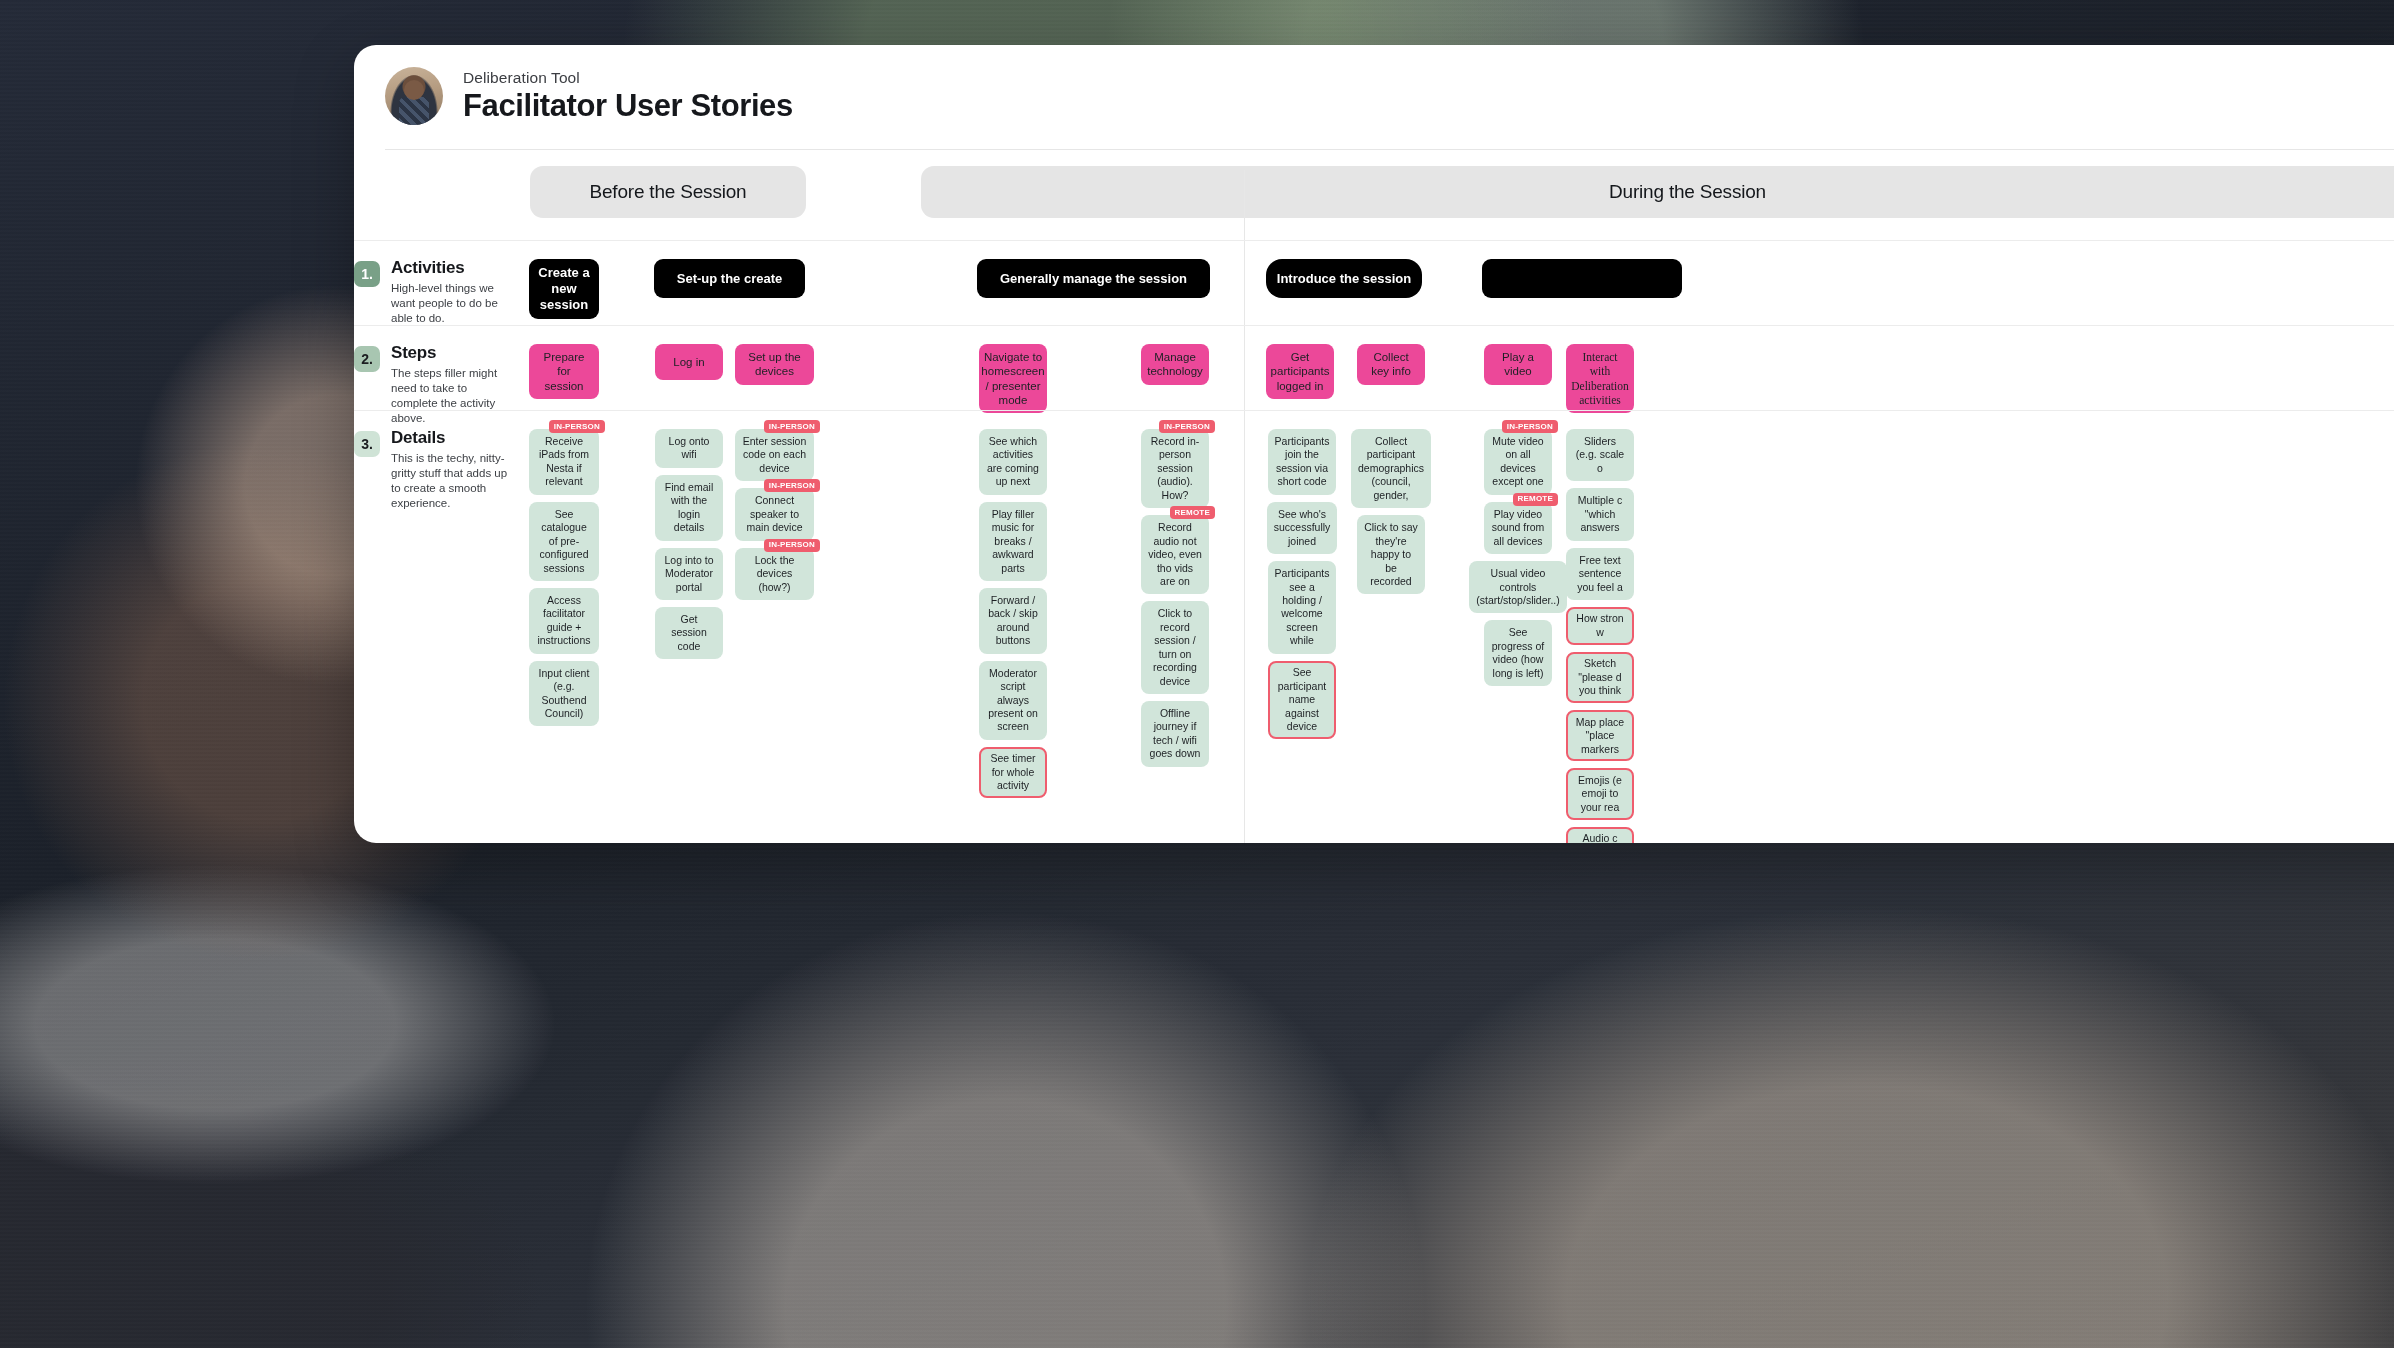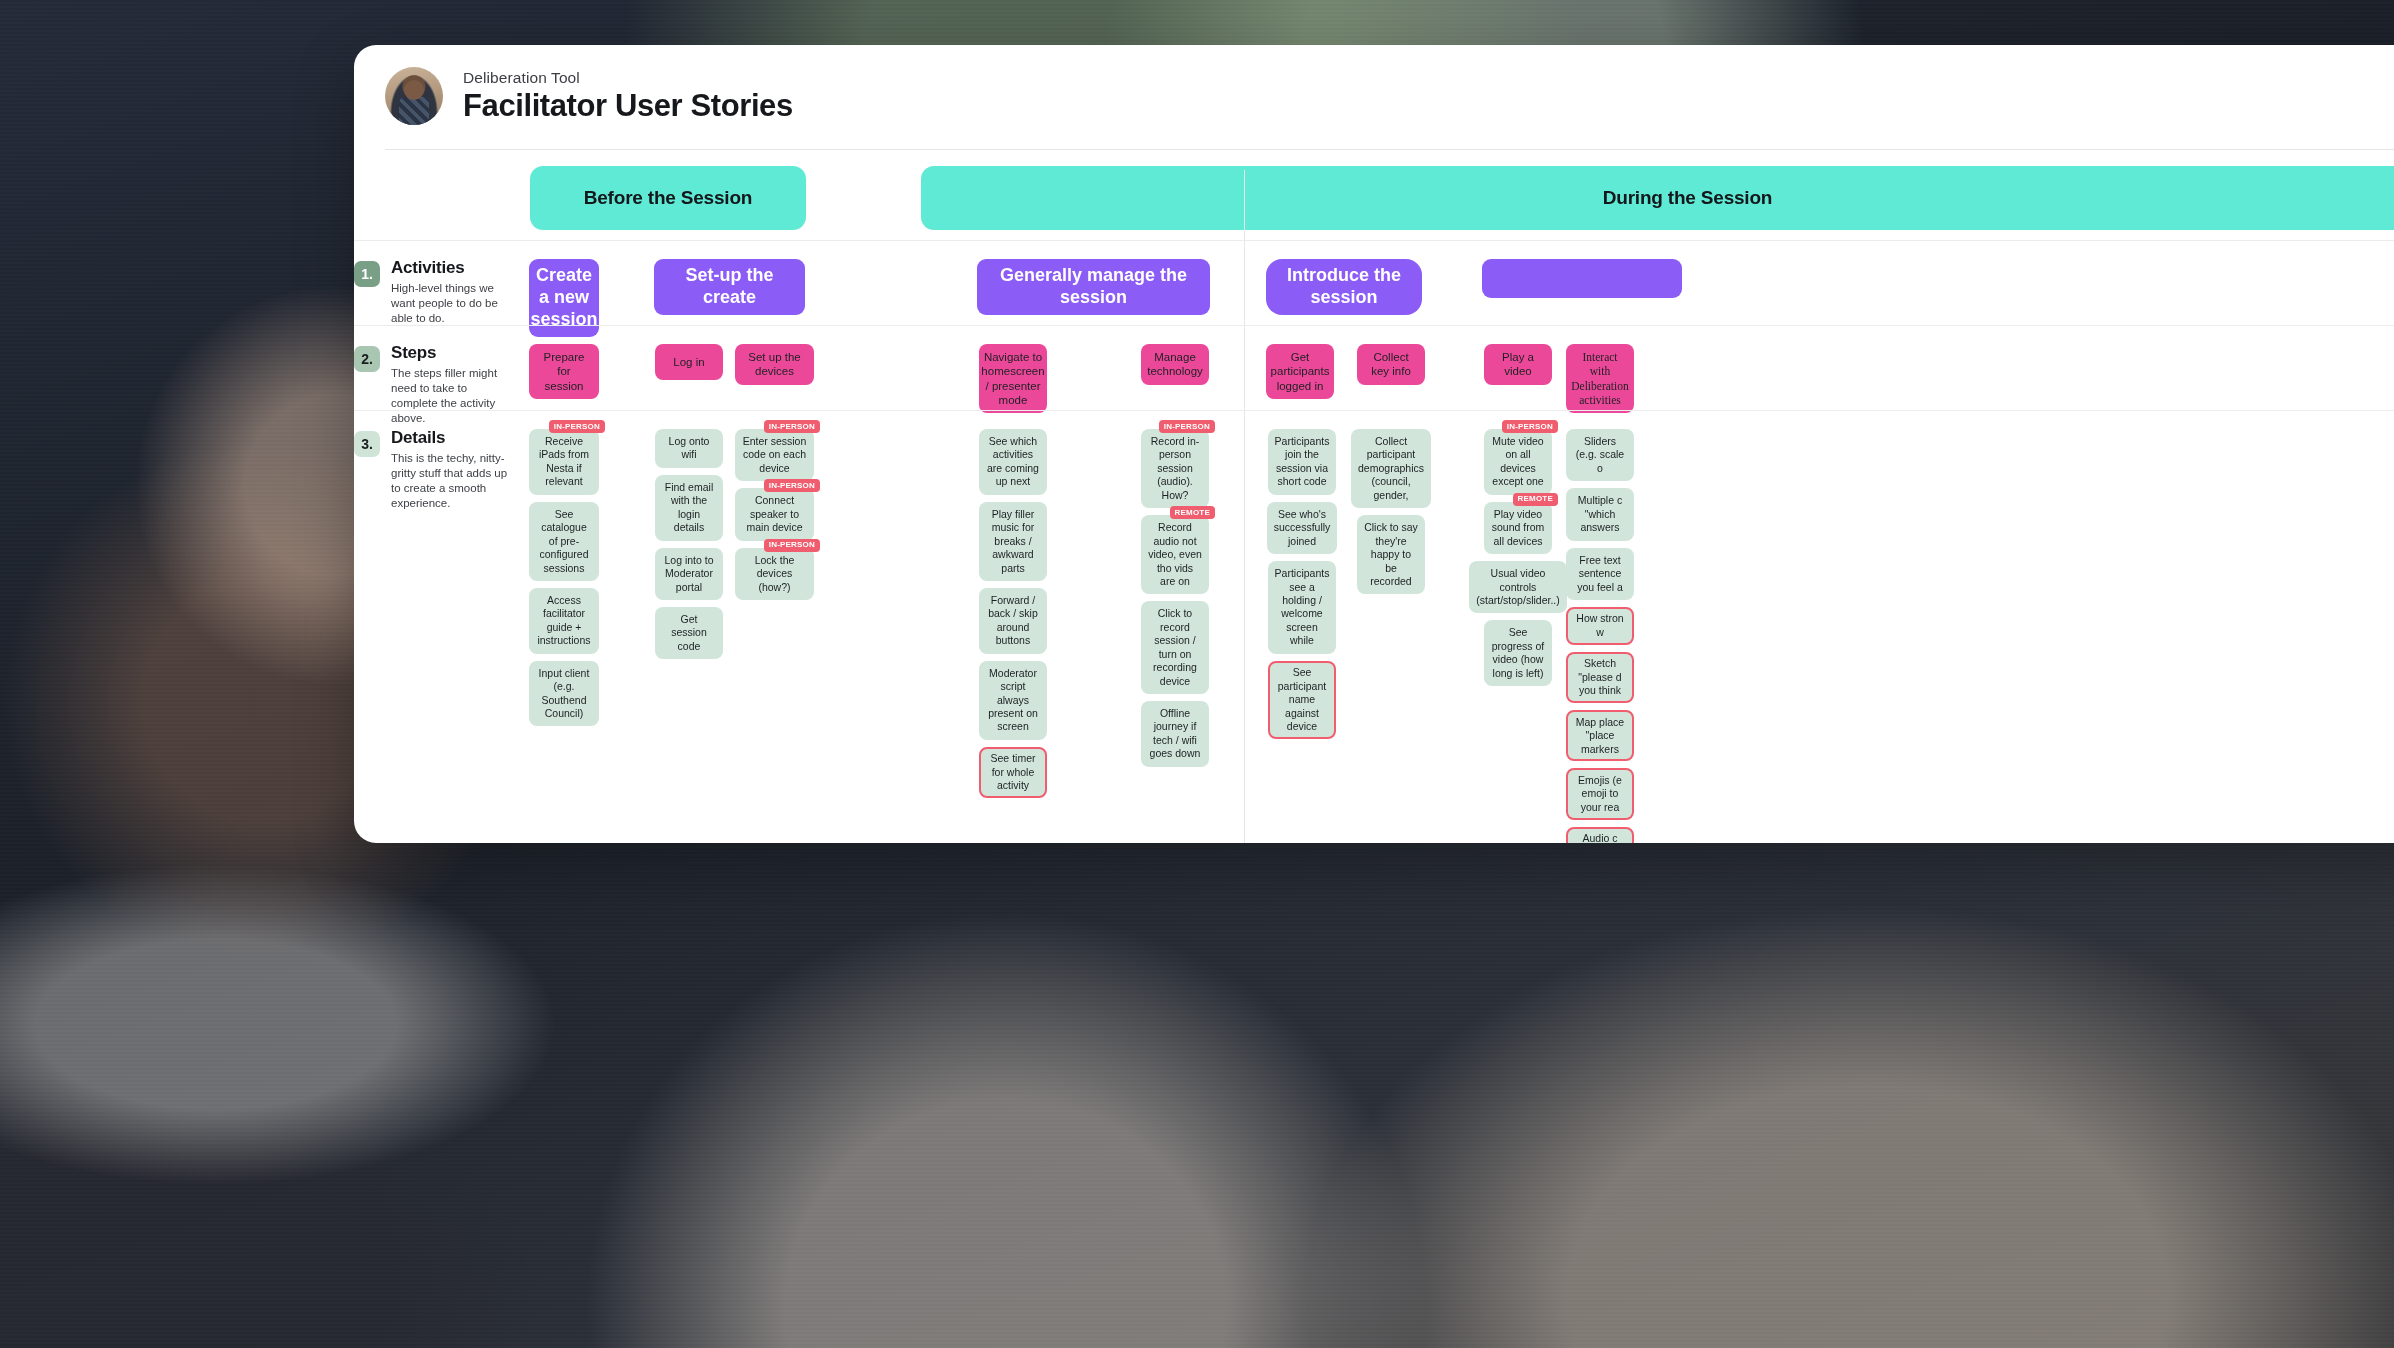--- a/index.html
+++ b/index.html
@@ -113,29 +113,29 @@
   
   #phase-row {
     display: flex;
     align-items: flex-start;
     height: 90px;
     position: relative;
   }
   .phase-spacer { width: 175px; flex: 0 0 175px; }
 
   .phase-band {
-    height: 64px;
-    background: #5eead4;
+    height: 52px;
+    background: #e5e5e5;
     border-radius: 13px;
     display: flex;
     align-items: center;
     justify-content: center;
     margin-top: 16px;
     font-size: 19px;
-    font-weight: bold;
+    font-weight: normal;
     color: #14171b;
     letter-spacing: -0.2px;
   }
   .phase-band.before { width: 276px; margin-left: 1px; }
   .phase-gap { width: 115px; flex: 0 0 115px; }
   .phase-band.during { flex: 1 1 auto; justify-content: center; }
 
   
   #phase-divider {
     position: absolute;
@@ -213,24 +213,24 @@
   
   .col {
     display: flex;
     flex-direction: column;
     align-items: center;
     flex: 0 0 auto;
   }
 
   
   .activity-card {
-    background: #8b5cf6;
+    background: #000000;
     color: #ffffff;
     border-radius: 9px;
-    font-size: 18px;
+    font-size: 13px;
     font-weight: bold;
     line-height: 1.22;
     display: flex;
     align-items: center;
     justify-content: center;
     text-align: center;
     padding: 6px 9px;
     min-height: 39px;
     margin-top: 18px;
   }

